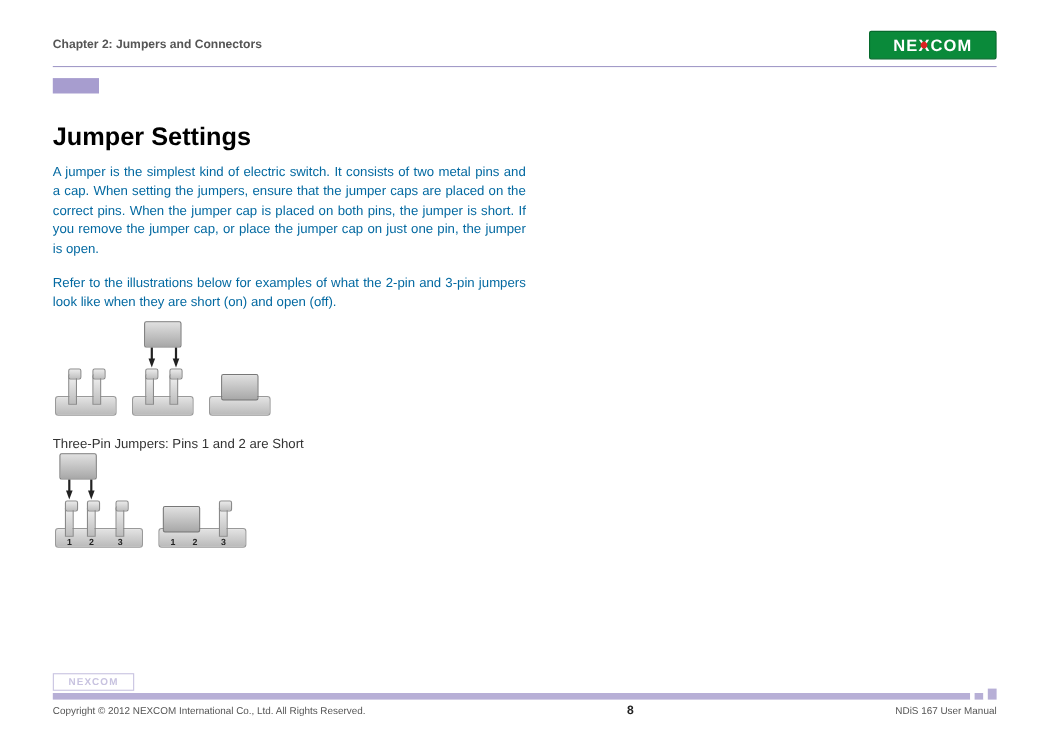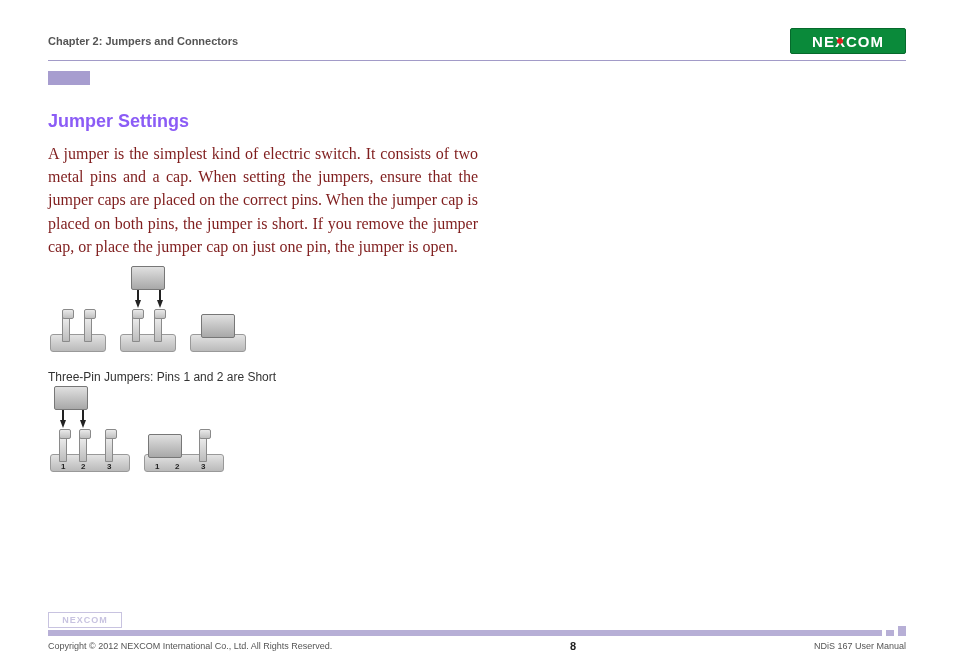--- a/index.html
+++ b/index.html
@@ -47,32 +47,31 @@
   .tab {
     width: 42px; height: 14px;
     background: #a79dcf;
     margin-top: 10px;
   }
   .content {
     margin-top: 26px;
     width: 430px;
   }
   h1 {
-    font-size: 18px;
+    font-size: 23px;
     font-weight: 700;
-    color: #8b5cf6;
+    color: #000000;
     margin-bottom: 10px;
   }
   p {
-    font-size: 16px;
-    color: #7f1d1d;
+    font-size: 12px;
+    color: #0369a1;
     line-height: 1.45;
     text-align: justify;
     margin-bottom: 14px;
-    font-family: Liberation Serif, serif;
   }
   .caption {
     font-size: 12px;
     color: #333;
     margin: 10px 0 8px 0;
   }
   .illus-row {
     display: flex;
     gap: 14px;
     align-items: flex-end;
@@ -159,20 +158,21 @@
     <div class="logo">
       <span>NE<span class="x">X</span>COM</span>
     </div>
   </div>
   <hr class="top-rule">
   <div class="tab"></div>
 
   <div class="content">
     <h1>Jumper Settings</h1>
     <p>A jumper is the simplest kind of electric switch. It consists of two metal pins and a cap. When setting the jumpers, ensure that the jumper caps are placed on the correct pins. When the jumper cap is placed on both pins, the jumper is short. If you remove the jumper cap, or place the jumper cap on just one pin, the jumper is open.</p>
+    <p>Refer to the illustrations below for examples of what the 2-pin and 3-pin jumpers look like when they are short (on) and open (off).</p>
 
     <div class="illus-row">
 
       <div class="jumper" style="width:56px">
         <div class="base" style="width:56px"></div>
         <div class="pin" style="left:12px"></div>
         <div class="pin" style="left:34px"></div>
       </div>
 
       <div class="jumper" style="width:56px">

